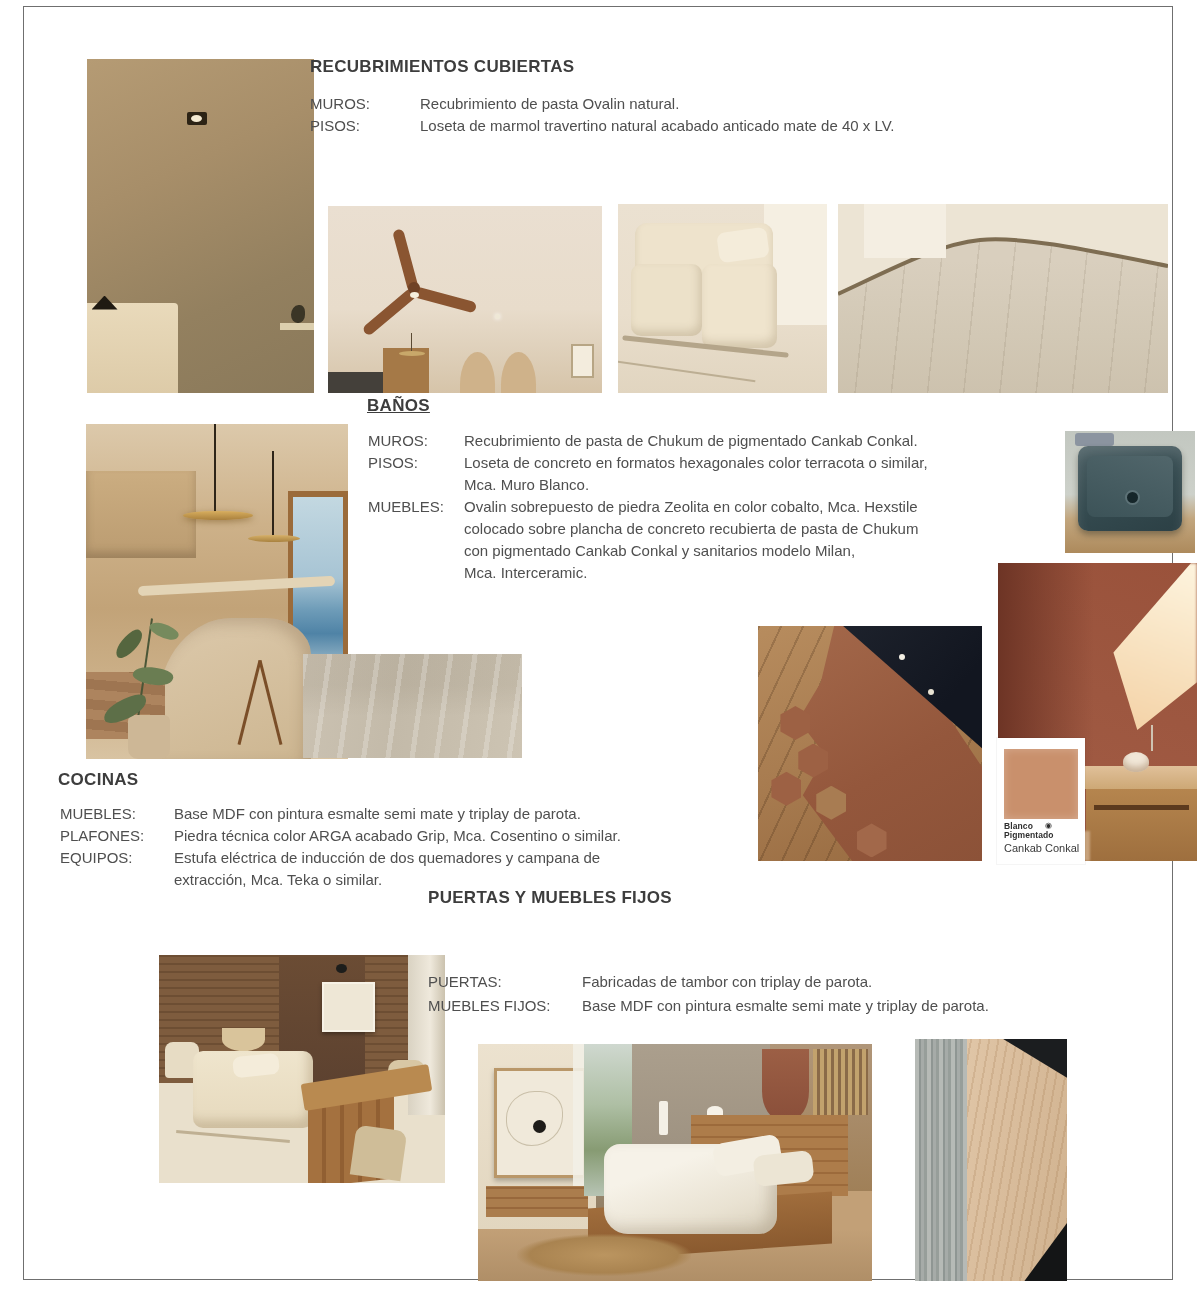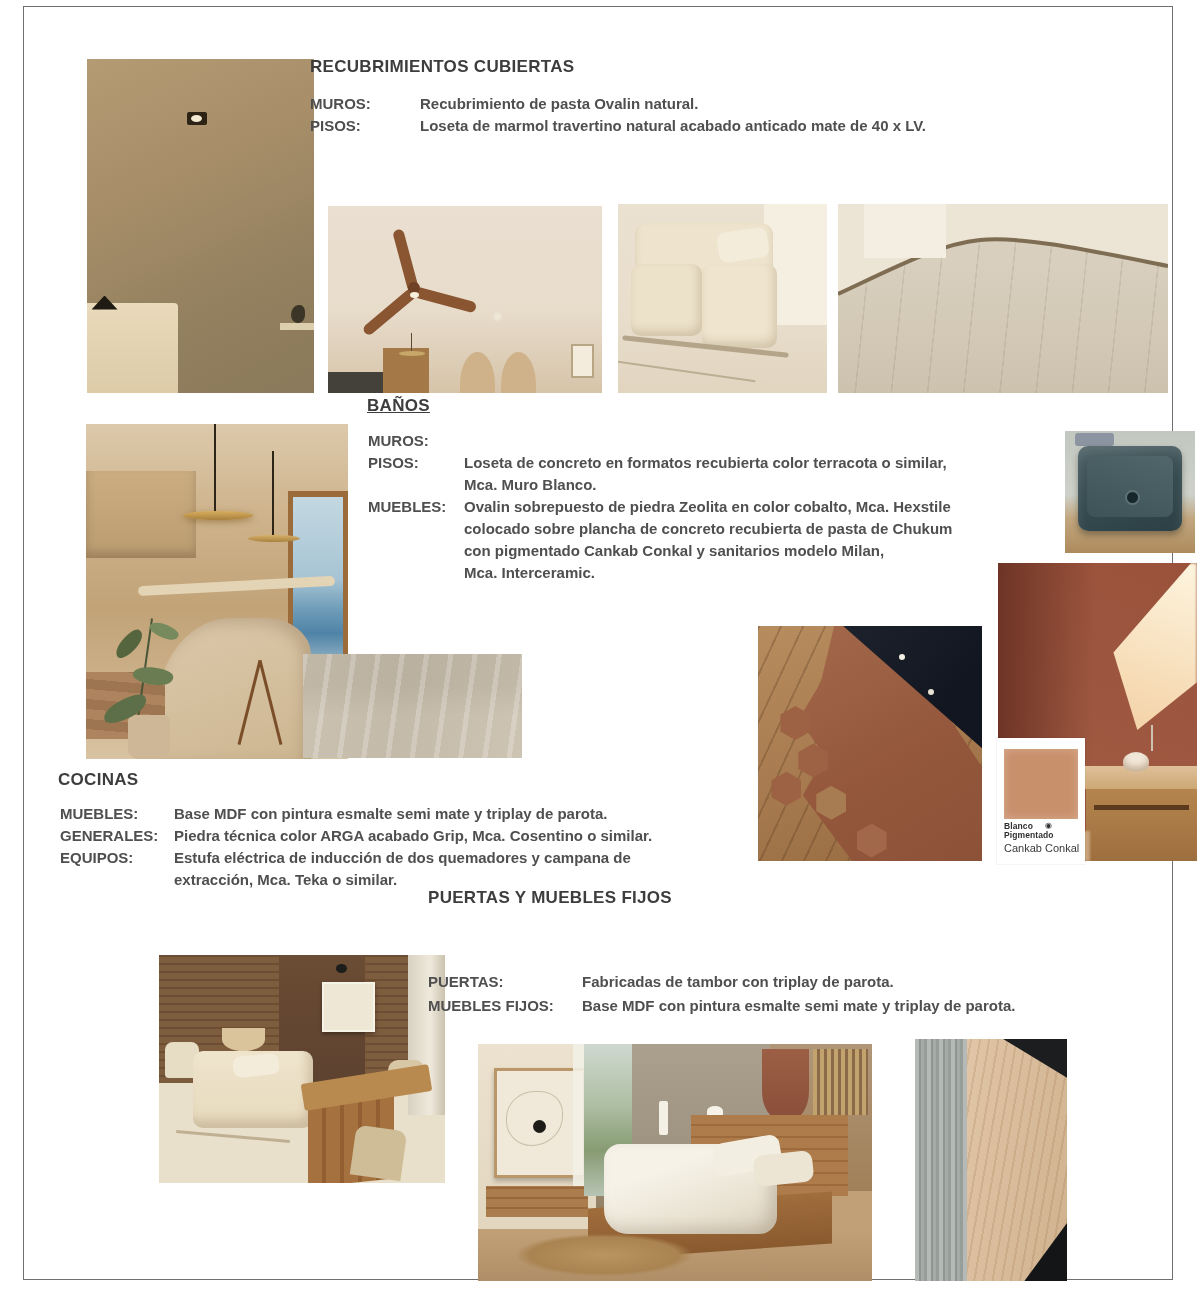--- a/index.html
+++ b/index.html
@@ -2,21 +2,21 @@
 <html><head>
 <meta charset="utf-8">
 <style>
   html,body{margin:0;padding:0;background:#ffffff;}
   .page{position:relative;width:1200px;height:1316px;background:#ffffff;
         font-family:"Liberation Sans",sans-serif;color:#4d4d4d;overflow:hidden;}
   .board-border{position:absolute;left:23px;top:6px;width:1148px;height:1272px;
         border:1px solid #6f6f6f;z-index:0;}
   h2.sec-title{position:absolute;margin:0;font-size:17px;font-weight:700;color:#3d3d3d;
         letter-spacing:.3px;z-index:4;white-space:nowrap;}
-  .specs{position:absolute;z-index:4;font-size:15px;line-height:22px;color:#4f4f4f;font-weight:bold;}
+  .specs{position:absolute;z-index:4;font-size:15px;line-height:22px;color:#4f4f4f;}
   .spec-row{display:grid;}
   .spec-lbl{white-space:nowrap;}
   .spec-val{white-space:pre-line;}
   #specs-recubrimientos .spec-row{grid-template-columns:110px 640px;}
   #specs-banos .spec-row{grid-template-columns:96px 566px;}
   #specs-cocinas .spec-row{grid-template-columns:114px 545px;}
   #specs-puertas .spec-row{grid-template-columns:154px 500px;line-height:24px;}
 
   .photo{position:absolute;overflow:hidden;z-index:1;}
   .photo *{position:absolute;}
@@ -223,43 +223,44 @@
     <div class="spec-row">
       <span class="spec-lbl">PISOS:</span>
       <span class="spec-val">Loseta de marmol travertino natural acabado anticado mate de 40 x LV.</span>
     </div>
   </div>
 
   <h2 class="sec-title" style="left:367px;top:396px;text-decoration:underline;">BAÑOS</h2>
   <div class="specs" id="specs-banos" style="left:368px;top:430px;">
     <div class="spec-row">
       <span class="spec-lbl">MUROS:</span>
+      <span class="spec-val">Recubrimiento de pasta de Chukum de pigmentado Cankab Conkal.</span>
     </div>
     <div class="spec-row">
       <span class="spec-lbl">PISOS:</span>
-      <span class="spec-val">Loseta de concreto en formatos recubierta color terracota o similar,
+      <span class="spec-val">Loseta de concreto en formatos hexagonales color terracota o similar,
 Mca. Muro Blanco.</span>
     </div>
     <div class="spec-row">
       <span class="spec-lbl">MUEBLES:</span>
       <span class="spec-val">Ovalin sobrepuesto de piedra Zeolita en color cobalto, Mca. Hexstile
 colocado sobre plancha de concreto recubierta de pasta de Chukum
 con pigmentado Cankab Conkal y sanitarios modelo Milan,
 Mca. Interceramic.</span>
     </div>
   </div>
 
   <h2 class="sec-title" style="left:58px;top:770px;">COCINAS</h2>
   <div class="specs" id="specs-cocinas" style="left:60px;top:803px;">
     <div class="spec-row">
       <span class="spec-lbl">MUEBLES:</span>
       <span class="spec-val">Base MDF con pintura esmalte semi mate y triplay de parota.</span>
     </div>
     <div class="spec-row">
-      <span class="spec-lbl">GENERALES:</span>
+      <span class="spec-lbl">PLAFONES:</span>
       <span class="spec-val">Piedra técnica color ARGA acabado Grip, Mca. Cosentino o similar.</span>
     </div>
     <div class="spec-row">
       <span class="spec-lbl">EQUIPOS:</span>
       <span class="spec-val">Estufa eléctrica de inducción de dos quemadores y campana de
 extracción, Mca. Teka o similar.</span>
     </div>
   </div>
 
   <h2 class="sec-title" style="left:428px;top:888px;">PUERTAS Y MUEBLES FIJOS</h2>

